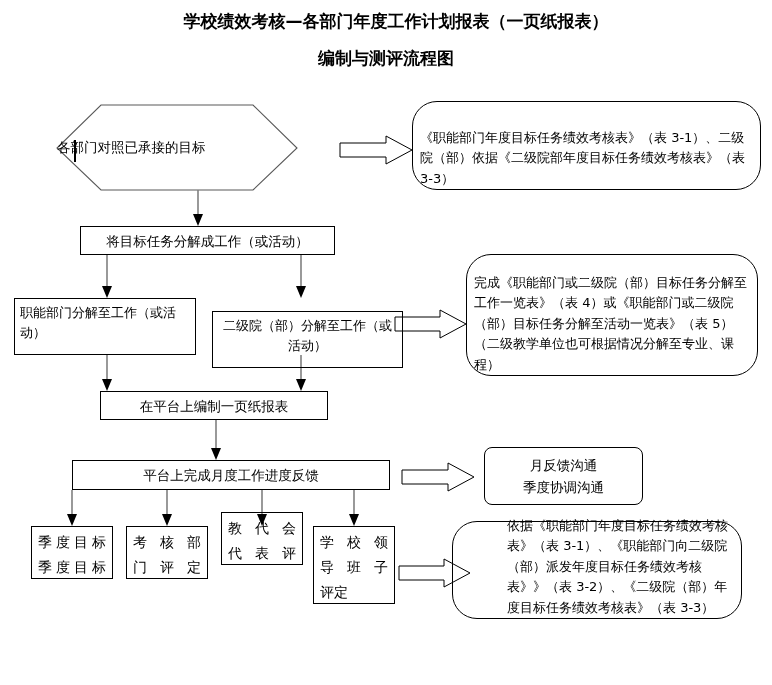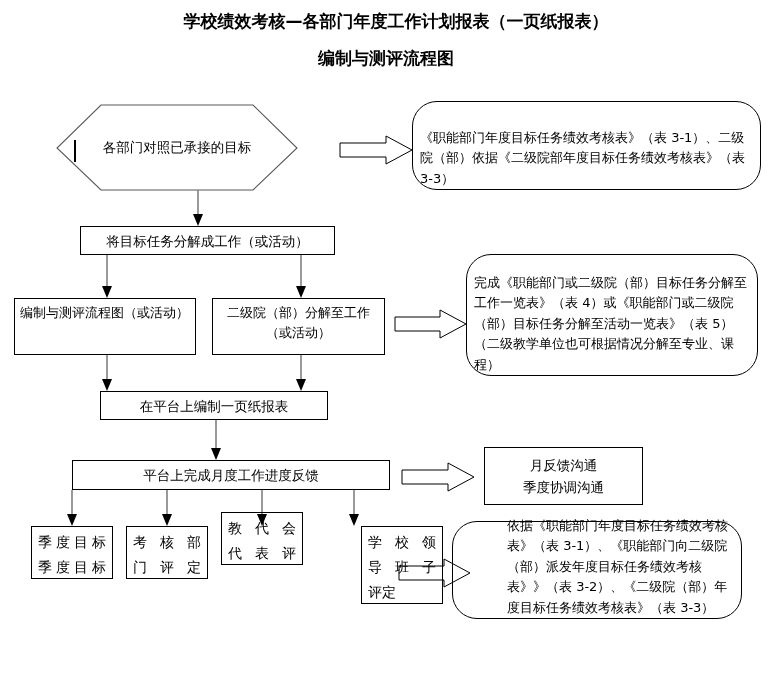--- a/index.html
+++ b/index.html
@@ -89,39 +89,38 @@
     text-align: justify;
     text-align-last: justify;
     text-justify: inter-character;
   }
   .evalbox .ln.nojust {
     text-align: left;
     text-align-last: left;
   }
 
   
-  .centernote { align-items: center; }
+  .centernote { align-items: center; border-radius: 8px; }
   .centernote .txt {
     text-align: center;
     font-size: 13.5px;
     line-height: 22px;
   }
 
   
   #hexagon {
     position: absolute;
   }
   #hexagon .hextext {
     position: absolute;
     left: 0; top: 0;
     width: 100%;
     height: 100%;
     display: flex;
     flex-direction: column;
-    align-items: center;
     justify-content: center;
     font-size: 13.5px;
     line-height: 21px;
   }
 </style>
 </head>
 <body>
 
 <svg id="canvas" xmlns="http://www.w3.org/2000/svg" viewBox="0 0 772 685">
 
@@ -175,24 +174,24 @@
   <div class="hextext">
     <span>各部门对照已承接的目标</span>
   </div>
 </div>
 
 <div class="box proc" id="box-decompose" style="left:80px; top:226px; width:255px; height:29px;">
   <span class="txt">将目标任务分解成工作（或活动）</span>
 </div>
 
 <div class="box leftbox" id="box-dept" style="left:14px; top:298px; width:182px; height:57px;">
-  <span class="txt">编制与测评流程图（或活动）</span>
-</div>
-
-<div class="box leftbox" id="box-college" style="left:212px; top:298px; width:173px; height:57px;justify-content:flex-end;">
+  <span class="txt">职能部门分解至工作（或活动）</span>
+</div>
+
+<div class="box leftbox" id="box-college" style="left:212px; top:311px; width:191px; height:57px;justify-content:flex-end;">
   <span class="txt" style="text-align:center;">二级院（部）分解至工作（或活动）</span>
 </div>
 
 <div class="box proc" id="box-compile" style="left:100px; top:391px; width:228px; height:29px;">
   <span class="txt">在平台上编制一页纸报表</span>
 </div>
 
 <div class="box proc" id="box-feedback" style="left:72px; top:460px; width:318px; height:30px;">
   <span class="txt">平台上完成月度工作进度反馈</span>
 </div>
@@ -211,21 +210,21 @@
   </span>
 </div>
 
 <div class="box evalbox" id="eval-3" style="left:221px; top:512px; width:82px; height:53px;">
   <span class="txt">
     <span class="ln">教代会</span>
     <span class="ln">代表评</span>
   </span>
 </div>
 
-<div class="box evalbox" id="eval-4" style="left:313px; top:526px; width:82px; height:78px;margin-left:48px;">
+<div class="box evalbox" id="eval-4" style="left:313px; top:526px; width:82px; height:78px;">
   <span class="txt">
     <span class="ln">学校领</span>
     <span class="ln">导班子</span>
     <span class="ln nojust">评定</span>
   </span>
 </div>
 
 <div class="box note" id="note-1" style="left:412px; top:101px; width:349px; height:89px;">
   <span class="txt">《职能部门年度目标任务绩效考核表》（表 3-1）、二级院（部）依据《二级院部年度目标任务绩效考核表》（表 3-3）</span>
 </div>

